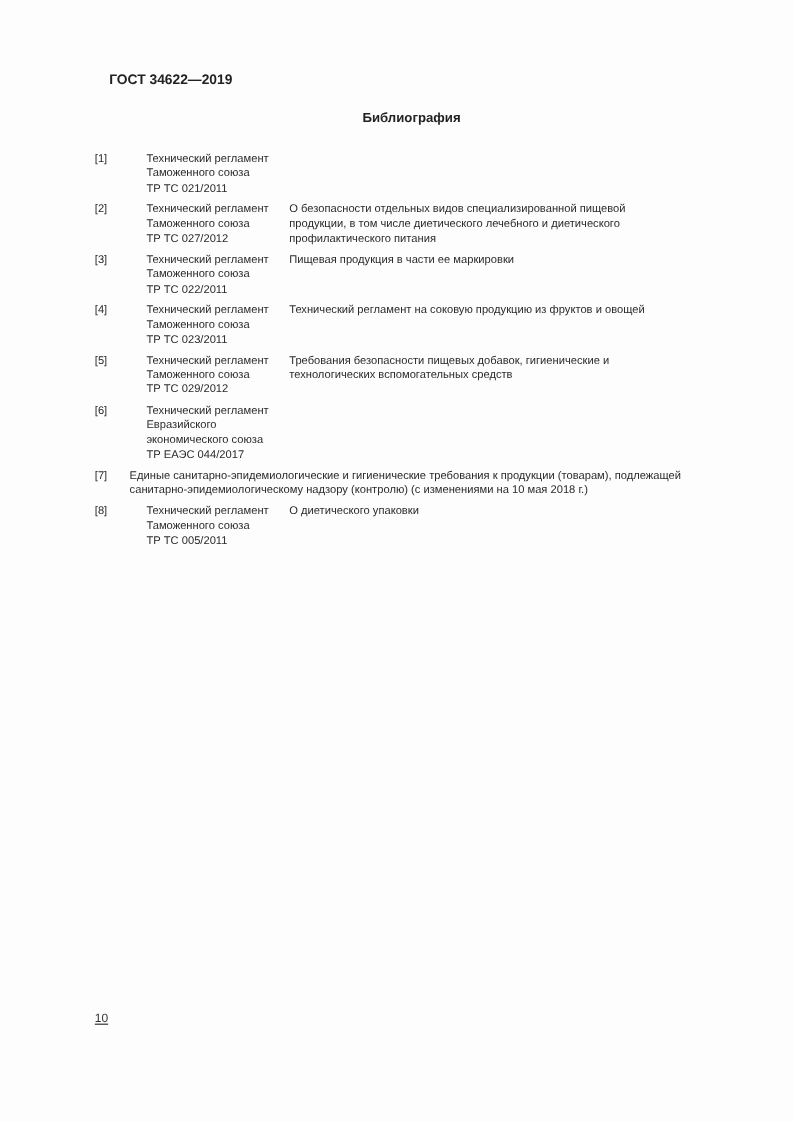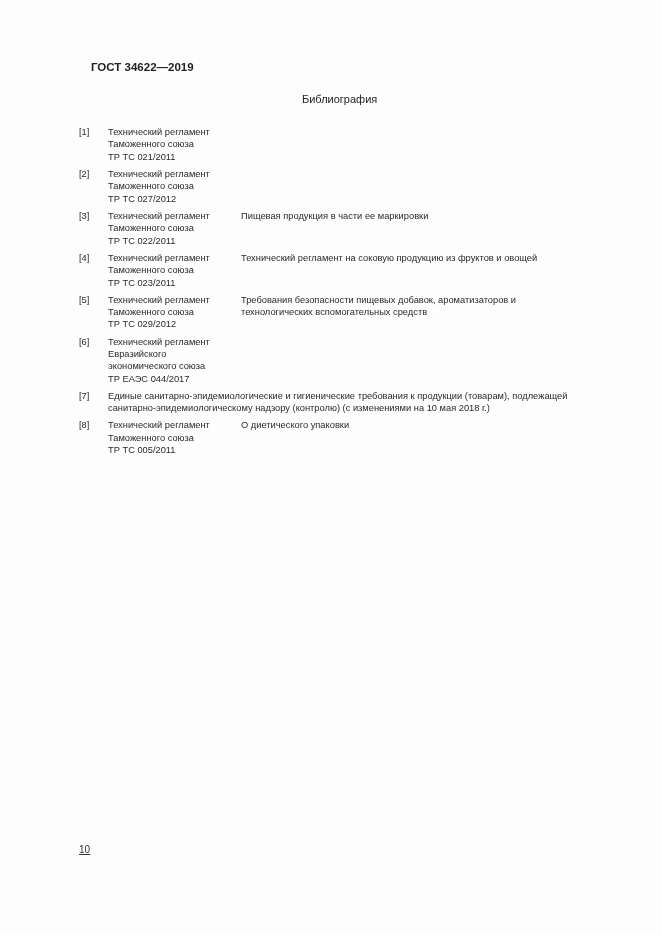--- a/index.html
+++ b/index.html
@@ -10,29 +10,29 @@
     color: #2a2a2a;
     position: relative;
     overflow: hidden;
   }
   .doc-header {
     position: absolute; left: 79px; top: 61px;
     font-size: 11.5px; font-weight: bold; color: #222; padding-left: 12px;
   }
   .section-title {
     position: absolute; left: 302px; top: 93px;
-    font-size: 11px; font-weight: normal; color: #222;
+    font-size: 11px; font-weight: bold; color: #222;
   }
   .biblio {
     position: absolute; left: 79px; top: 126px; width: 505px;
     font-size: 9.3px; line-height: 12.4px;
   }
   .entry { position: relative; margin-bottom: 4.7px; min-height: 12px; }
   .entry .num { position: absolute; left: 0; top: 0; width: 28px; }
-  .entry .src { margin-left: 29px; width: 132px; white-space: pre-line; }
+  .entry .src { margin-left: 43px; width: 132px; white-space: pre-line; }
   .entry .ttl { position: absolute; left: 162px; top: 0; width: 330px; }
   .entry.full .full-text { margin-left: 29px; width: 483px; }
   .page-num {
     position: absolute; left: 79px; top: 844px;
     font-size: 10px; color: #333; text-decoration: underline;
   }
 </style>
 </head>
 <body>
 
@@ -44,41 +44,42 @@
     <span class="num">[1]</span>
     <div class="src">Технический регламент
 Таможенного союза
 ТР ТС 021/2011</div>
   </div>
   <div class="entry">
     <span class="num">[2]</span>
     <div class="src">Технический регламент
 Таможенного союза
 ТР ТС 027/2012</div>
+    <div class="ttl">О безопасности отдельных видов специализированной пищевой продукции, в том числе диетического лечебного и диетического профилактического питания</div>
   </div>
   <div class="entry">
     <span class="num">[3]</span>
     <div class="src">Технический регламент
 Таможенного союза
 ТР ТС 022/2011</div>
     <div class="ttl">Пищевая продукция в части ее маркировки</div>
   </div>
   <div class="entry">
     <span class="num">[4]</span>
     <div class="src">Технический регламент
 Таможенного союза
 ТР ТС 023/2011</div>
     <div class="ttl">Технический регламент на соковую продукцию из фруктов и овощей</div>
   </div>
   <div class="entry">
     <span class="num">[5]</span>
     <div class="src">Технический регламент
 Таможенного союза
 ТР ТС 029/2012</div>
-    <div class="ttl">Требования безопасности пищевых добавок, ароматизаторов и технологических вспомогательных средств</div>
+    <div class="ttl">Требования безопасности пищевых добавок, гигиенические и технологических вспомогательных средств</div>
   </div>
   <div class="entry">
     <span class="num">[6]</span>
     <div class="src">Технический регламент
 Евразийского
 экономического союза
 ТР ЕАЭС 044/2017</div>
   </div>
   <div class="entry full">
     <span class="num">[7]</span>

